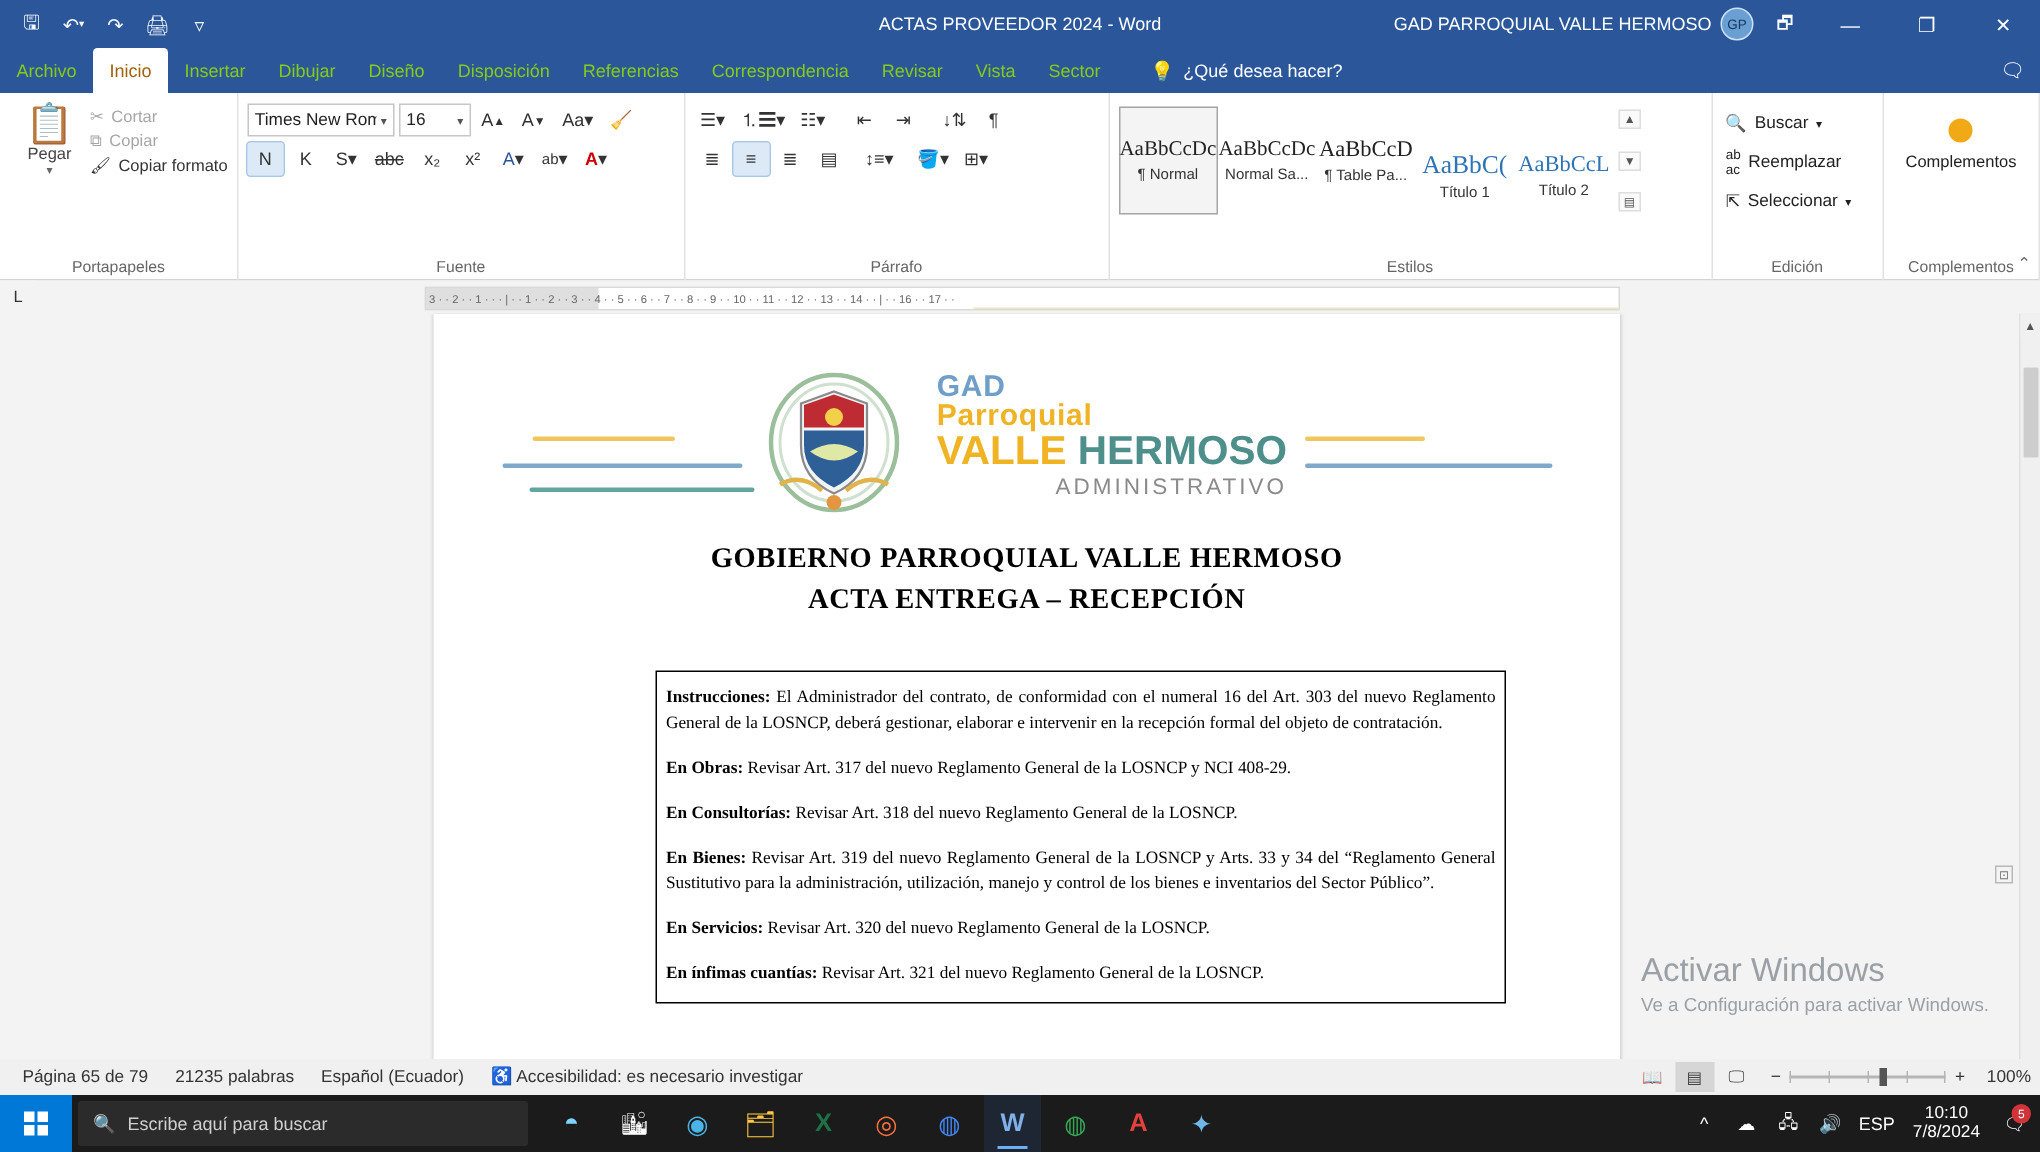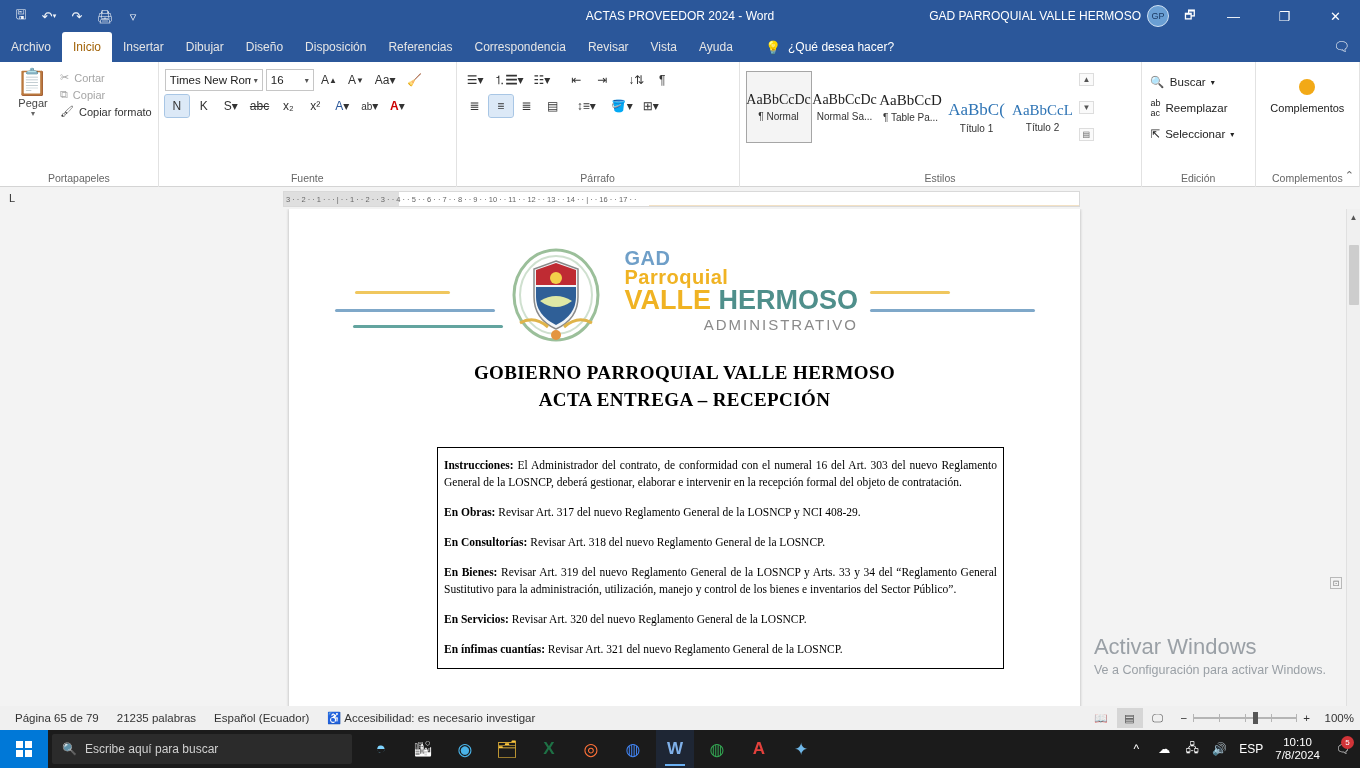--- a/index.html
+++ b/index.html
@@ -40,21 +40,21 @@
     width:45px; height:32px; display:flex; align-items:center; justify-content:center;
     color:#fff; font-size:13px;
   }
 
   
   .tabsrow {
     height:30px; background:#2b579a; display:flex; align-items:flex-end;
     position:relative;
   }
   .tab {
-    height:30px; line-height:30px; padding:0 11px; color:#e5e5e5; font-size:12px;
+    height:30px; line-height:30px; padding:0 11px; color:#84cc16; font-size:12px;
   }
   .tab.active { background:#fff; color:#a16207; border-radius:3px 3px 0 0; }
   .tellme {
     display:flex; align-items:center; gap:6px; color:#fff; font-size:12px;
     margin-left:22px; height:30px;
   }
   .bulb { font-size:13px; }
   .tabsrow .comments {
     margin-left:auto; margin-right:10px; color:#fff; font-size:13px; height:30px; line-height:30px;
   }
@@ -271,21 +271,21 @@
     <div class="tab">Archivo</div>
     <div class="tab active">Inicio</div>
     <div class="tab">Insertar</div>
     <div class="tab">Dibujar</div>
     <div class="tab">Diseño</div>
     <div class="tab">Disposición</div>
     <div class="tab">Referencias</div>
     <div class="tab">Correspondencia</div>
     <div class="tab">Revisar</div>
     <div class="tab">Vista</div>
-    <div class="tab">Ayuda</div>
+    <div class="tab">Sector</div>
     <div class="tellme">
       <span class="bulb">💡</span>
       <span>¿Qué desea hacer?</span>
     </div>
     <div class="comments">🗨</div>
   </div>
 
   <div class="ribbon">
 
     <div class="group clipboard">

